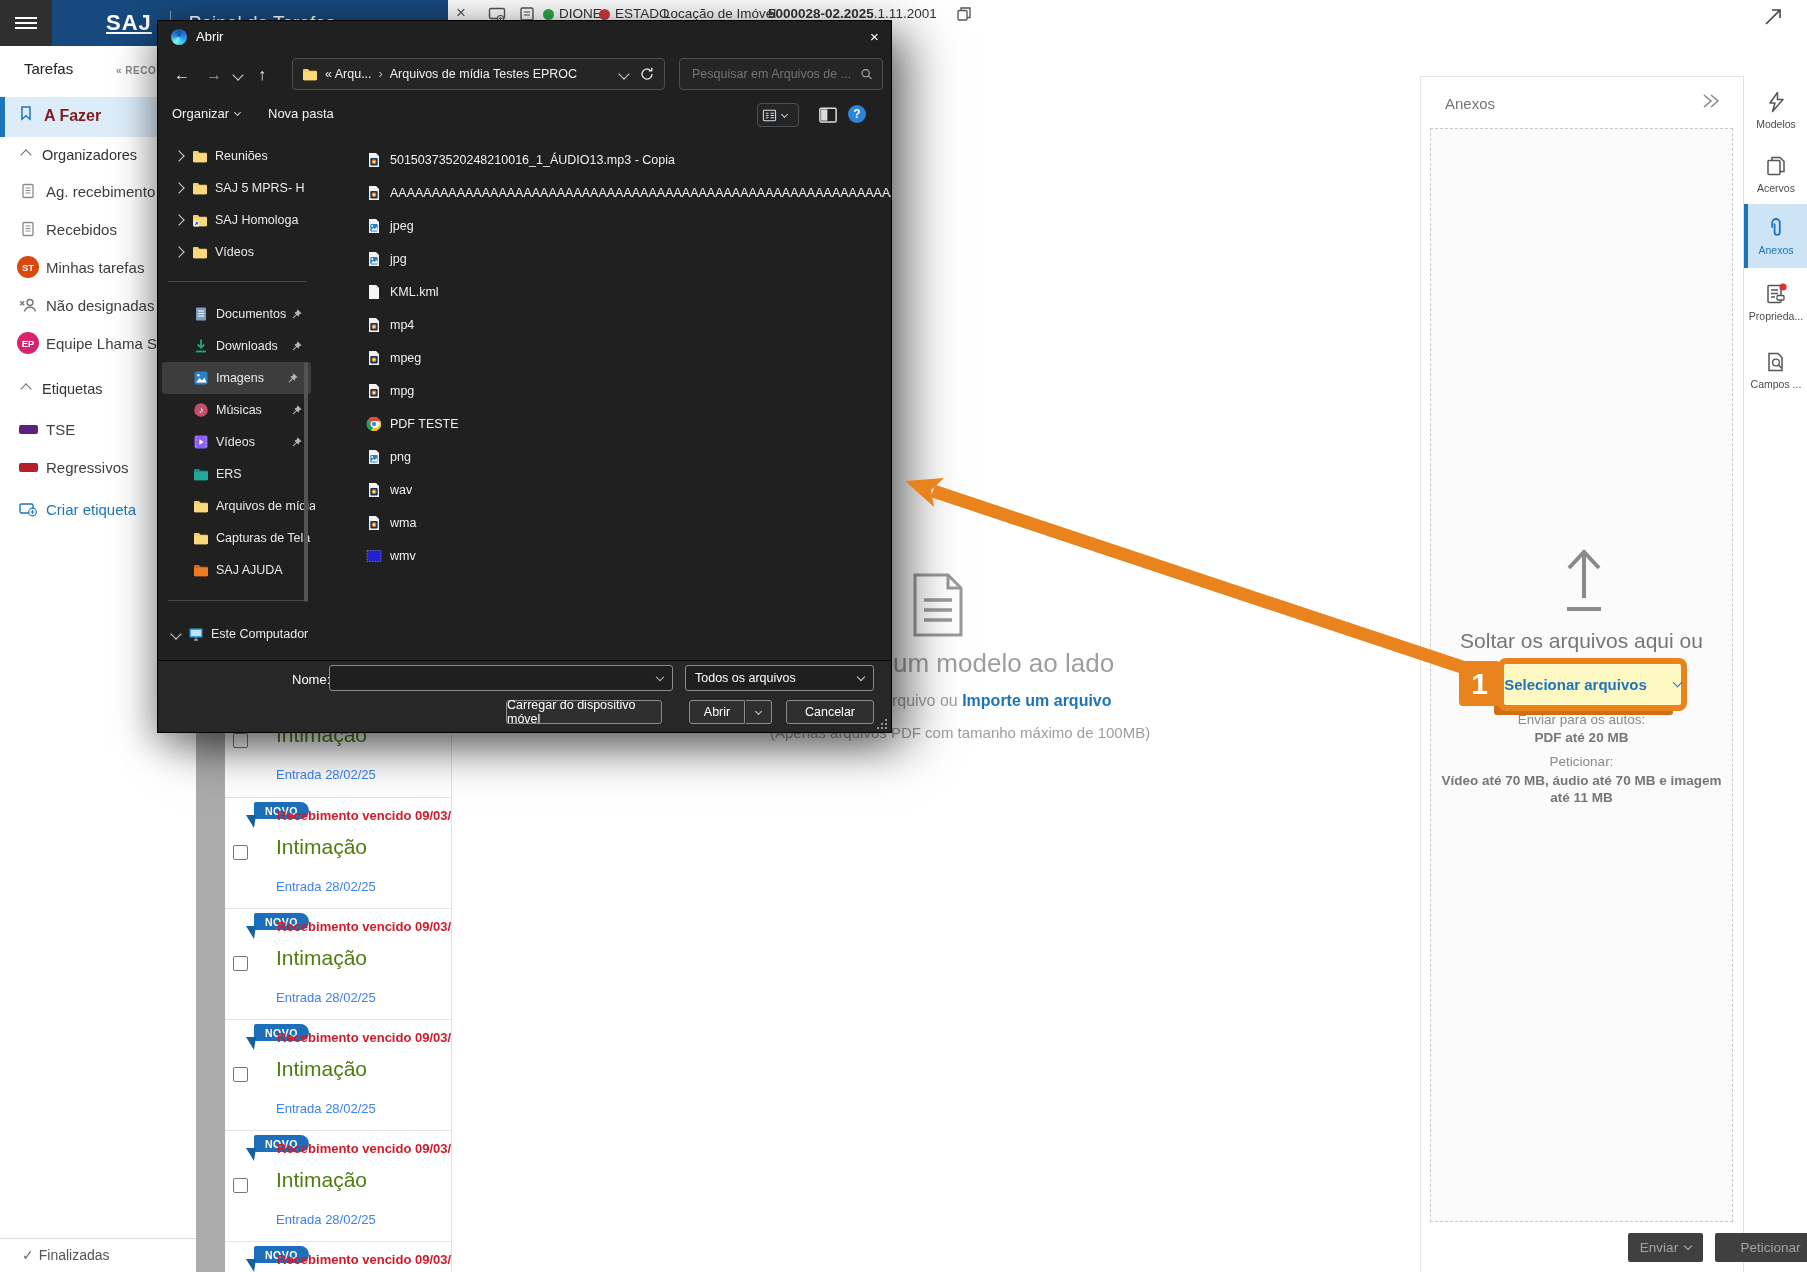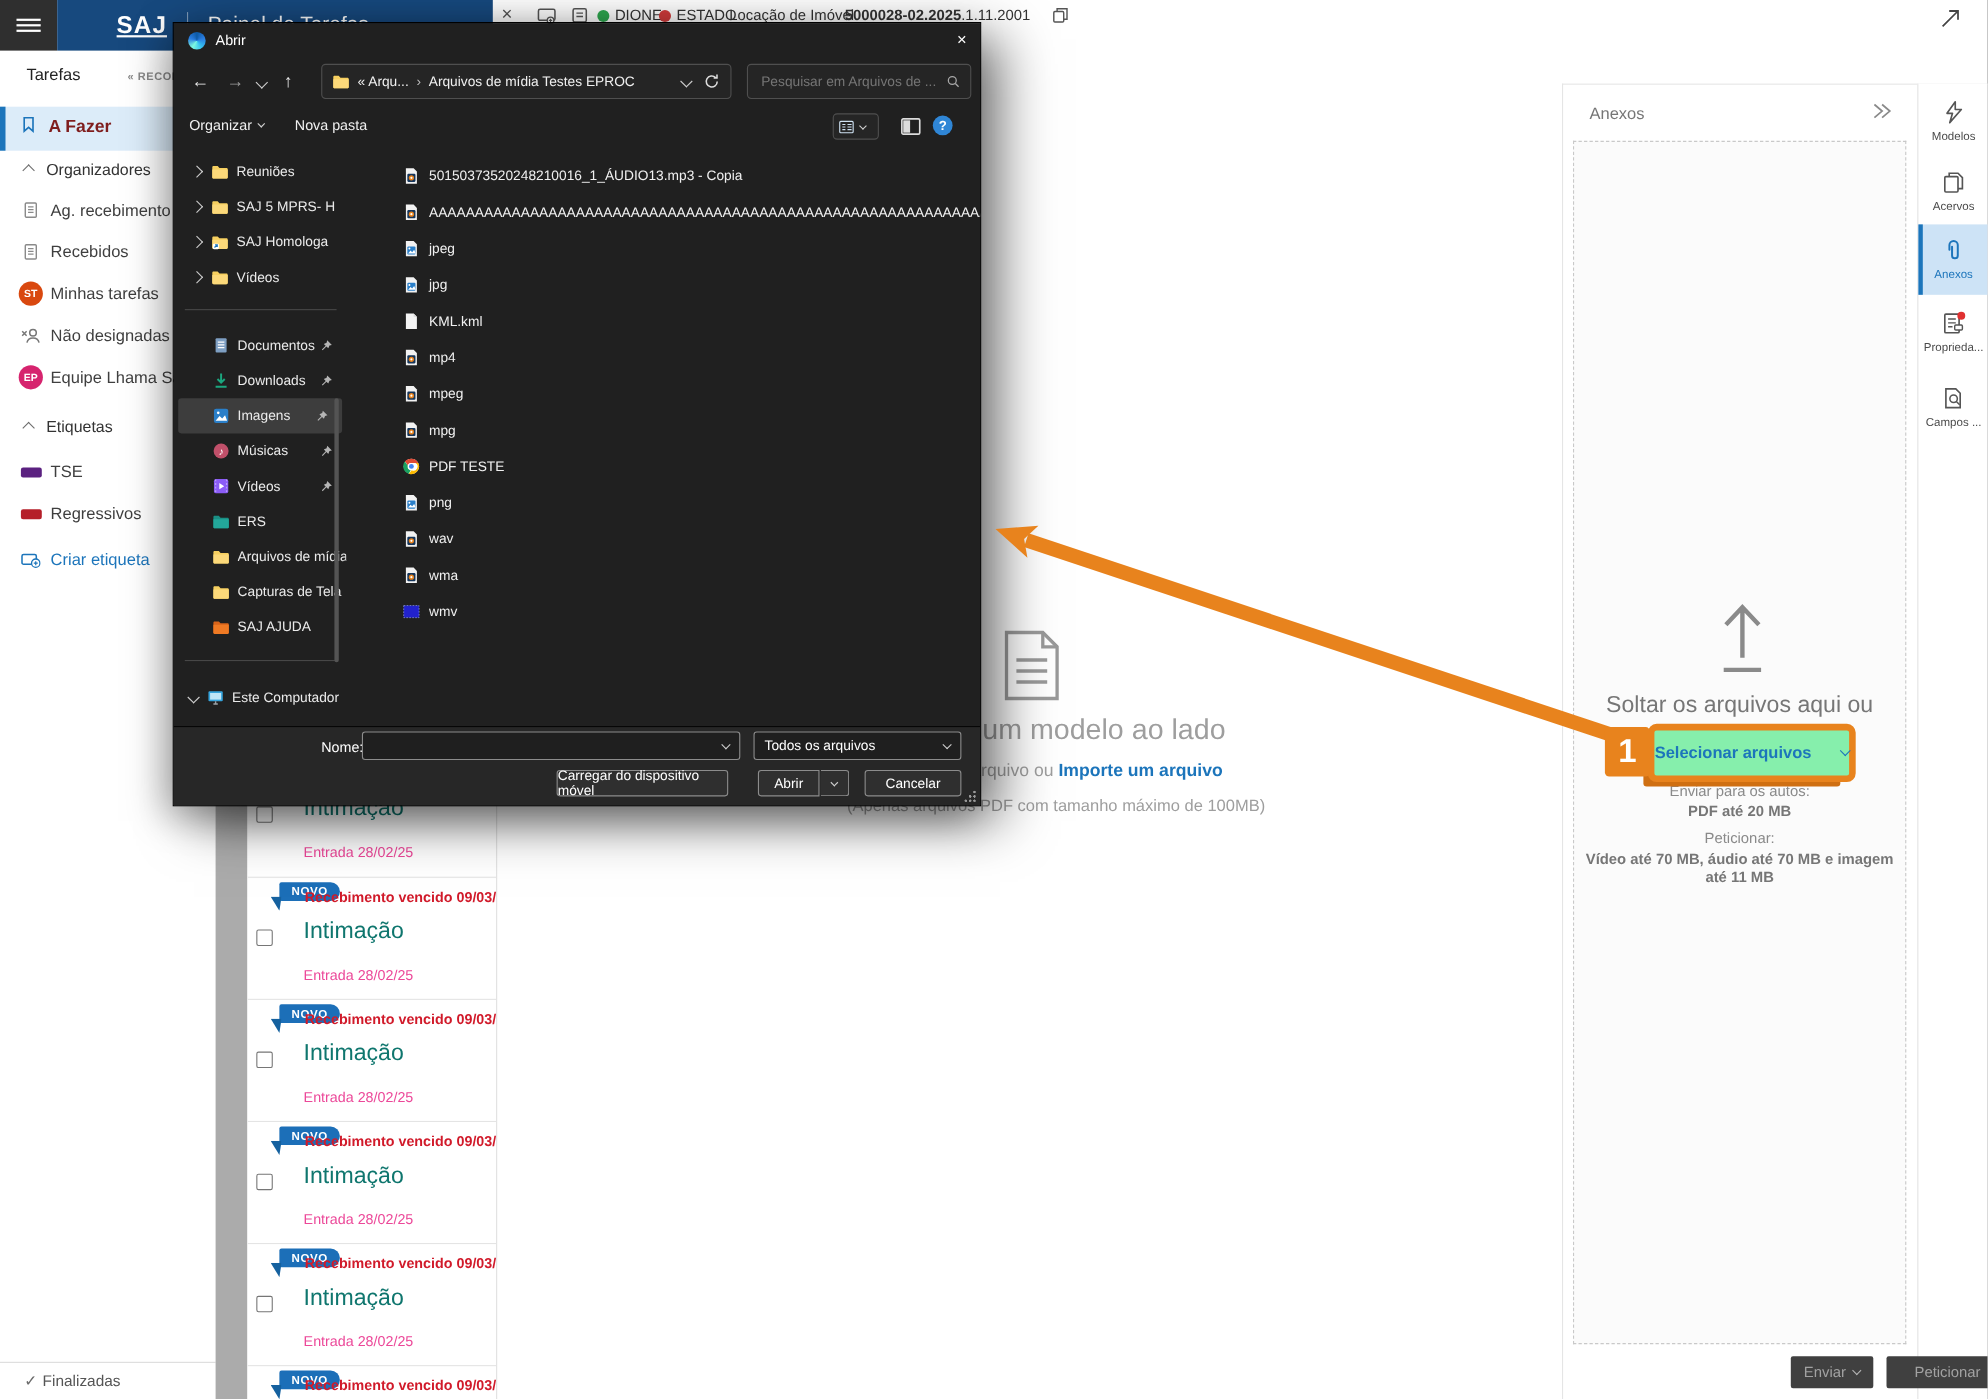--- a/index.html
+++ b/index.html
@@ -35,34 +35,34 @@
   .tagbar{width:19px;height:9px;border-radius:2px;}
   .graycol{left:196px;top:46px;width:29px;height:1226px;background:#ababab;}
   
   .cards{left:225px;top:686px;width:227px;height:586px;overflow:hidden;background:#fff;border-right:1px solid #e0e0e0;}
   .card{position:relative;height:111px;background:#fff;border-top:1px solid #e4e4e4;overflow:hidden;}
   .card:first-child{border-top:none;}
   .novo{position:absolute;left:29px;top:4px;height:17px;padding:0 11px;background:#1c6fb8;color:#fff;font-size:10.5px;font-weight:bold;letter-spacing:.5px;border-radius:2px 9px 9px 2px;display:flex;align-items:center;}
   .novo:after{content:"";position:absolute;left:-8px;top:13px;width:10px;height:13px;background:#15619f;clip-path:polygon(0 0,100% 0,80% 100%);}
   .ovd{position:absolute;left:52px;top:10px;font-size:13px;font-weight:bold;color:#d11a2a;white-space:nowrap;}
   .cbx{position:absolute;left:8px;top:47px;width:15px;height:15px;border:1px solid #767676;border-radius:2px;background:#fff;cursor:pointer;}
-  .ct{position:absolute;left:51px;top:37px;font-size:21px;color:#0f766e;}
-  .ce{position:absolute;left:51px;top:81px;font-size:13px;color:#ec4899;}
+  .ct{position:absolute;left:51px;top:37px;font-size:21px;color:#4d7c0f;}
+  .ce{position:absolute;left:51px;top:81px;font-size:13px;color:#3b82f6;}
   
   .m-line1{font-size:26px;color:#9e9e9e;white-space:nowrap;}
   .m-line2{font-size:16px;color:#9e9e9e;white-space:nowrap;}
   .m-link{color:#1c75bb;font-weight:bold;cursor:pointer;}
   .m-line3{font-size:15px;color:#9e9e9e;white-space:nowrap;}
   
   .vline{background:#e5e5e5;}
   .ax-head{font-size:15px;color:#767676;}
   .dropzone{left:1430px;top:128px;width:303px;height:1094px;border:1px dashed #c9c9c9;background:#fbfbfb;}
   .dz-center{position:absolute;left:0;right:0;text-align:center;}
   .soltar{font-size:21px;color:#767676;font-weight:300;}
-  .selbox{position:absolute;left:67px;top:529px;width:189px;height:53px;background:#86efac;border:6px solid #e8831d;border-radius:8px;display:flex;align-items:center;justify-content:center;z-index:41;cursor:pointer;box-shadow:-9px 9px 0 -5px #cf6f12;gap:20px;}
+  .selbox{position:absolute;left:67px;top:529px;width:189px;height:53px;background:#fef9c3;border:6px solid #e8831d;border-radius:8px;display:flex;align-items:center;justify-content:center;z-index:41;cursor:pointer;box-shadow:-9px 9px 0 -5px #cf6f12;gap:20px;}
   .selbox .t{color:#1c75bb;font-weight:bold;font-size:15px;}
   .selbox .chev{border-color:#1c75bb;width:7px;height:7px;margin-left:7px;margin-top:-4px;}
   .stepbadge{position:absolute;left:28px;top:532px;width:41px;height:45px;background:#e8831d;border-radius:4px;color:#fff;font-size:30px;font-weight:bold;display:flex;align-items:center;justify-content:center;z-index:42;}
   .dz-small{font-size:13.5px;color:#8a8a8a;}
   .dz-bold{font-size:13.5px;color:#767676;font-weight:bold;}
   .footbtn{position:absolute;top:1233px;height:29px;background:#404040;border-radius:2px;color:#a2a2a2;font-size:13.5px;display:flex;align-items:center;justify-content:center;z-index:5;cursor:pointer;}
   .footbtn .chev{border-color:#b5b5b5;width:6px;height:6px;margin-left:7px;margin-top:-3px;}
   
   .rail{left:1743px;top:76px;width:64px;height:1196px;background:#fff;border-left:1px solid #e3e3e3;}
   .rtab{position:absolute;left:0;width:64px;display:flex;flex-direction:column;align-items:center;cursor:pointer;}

